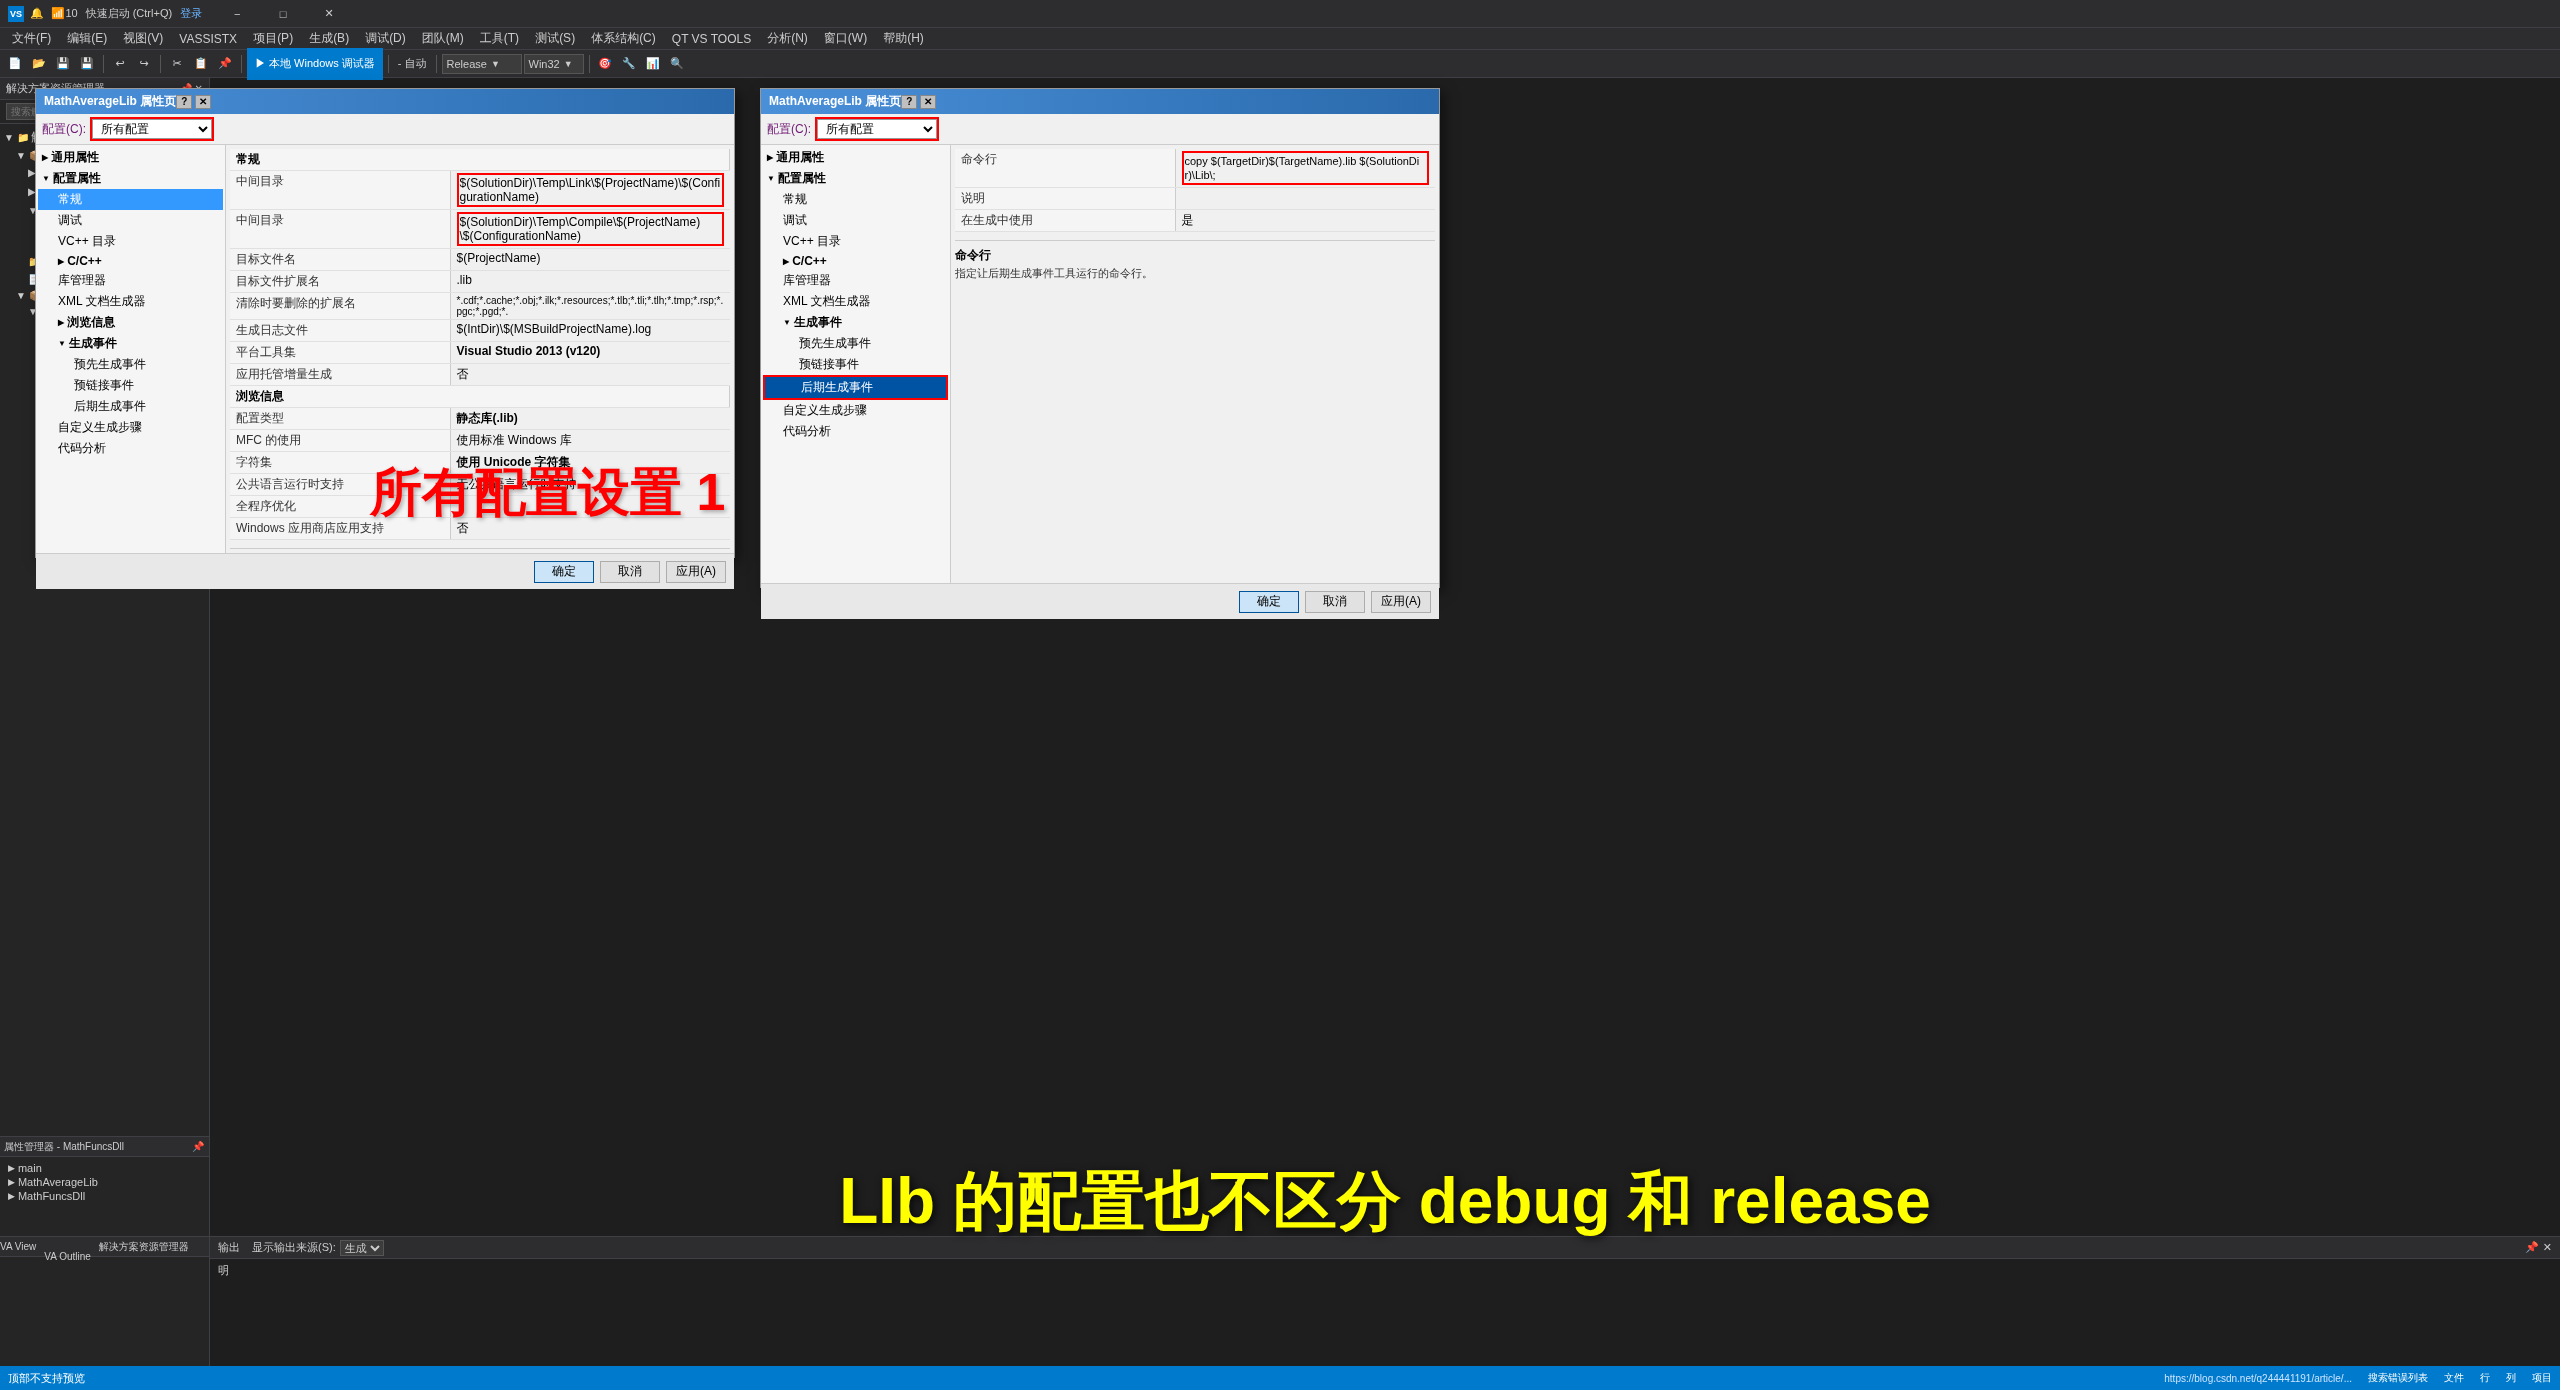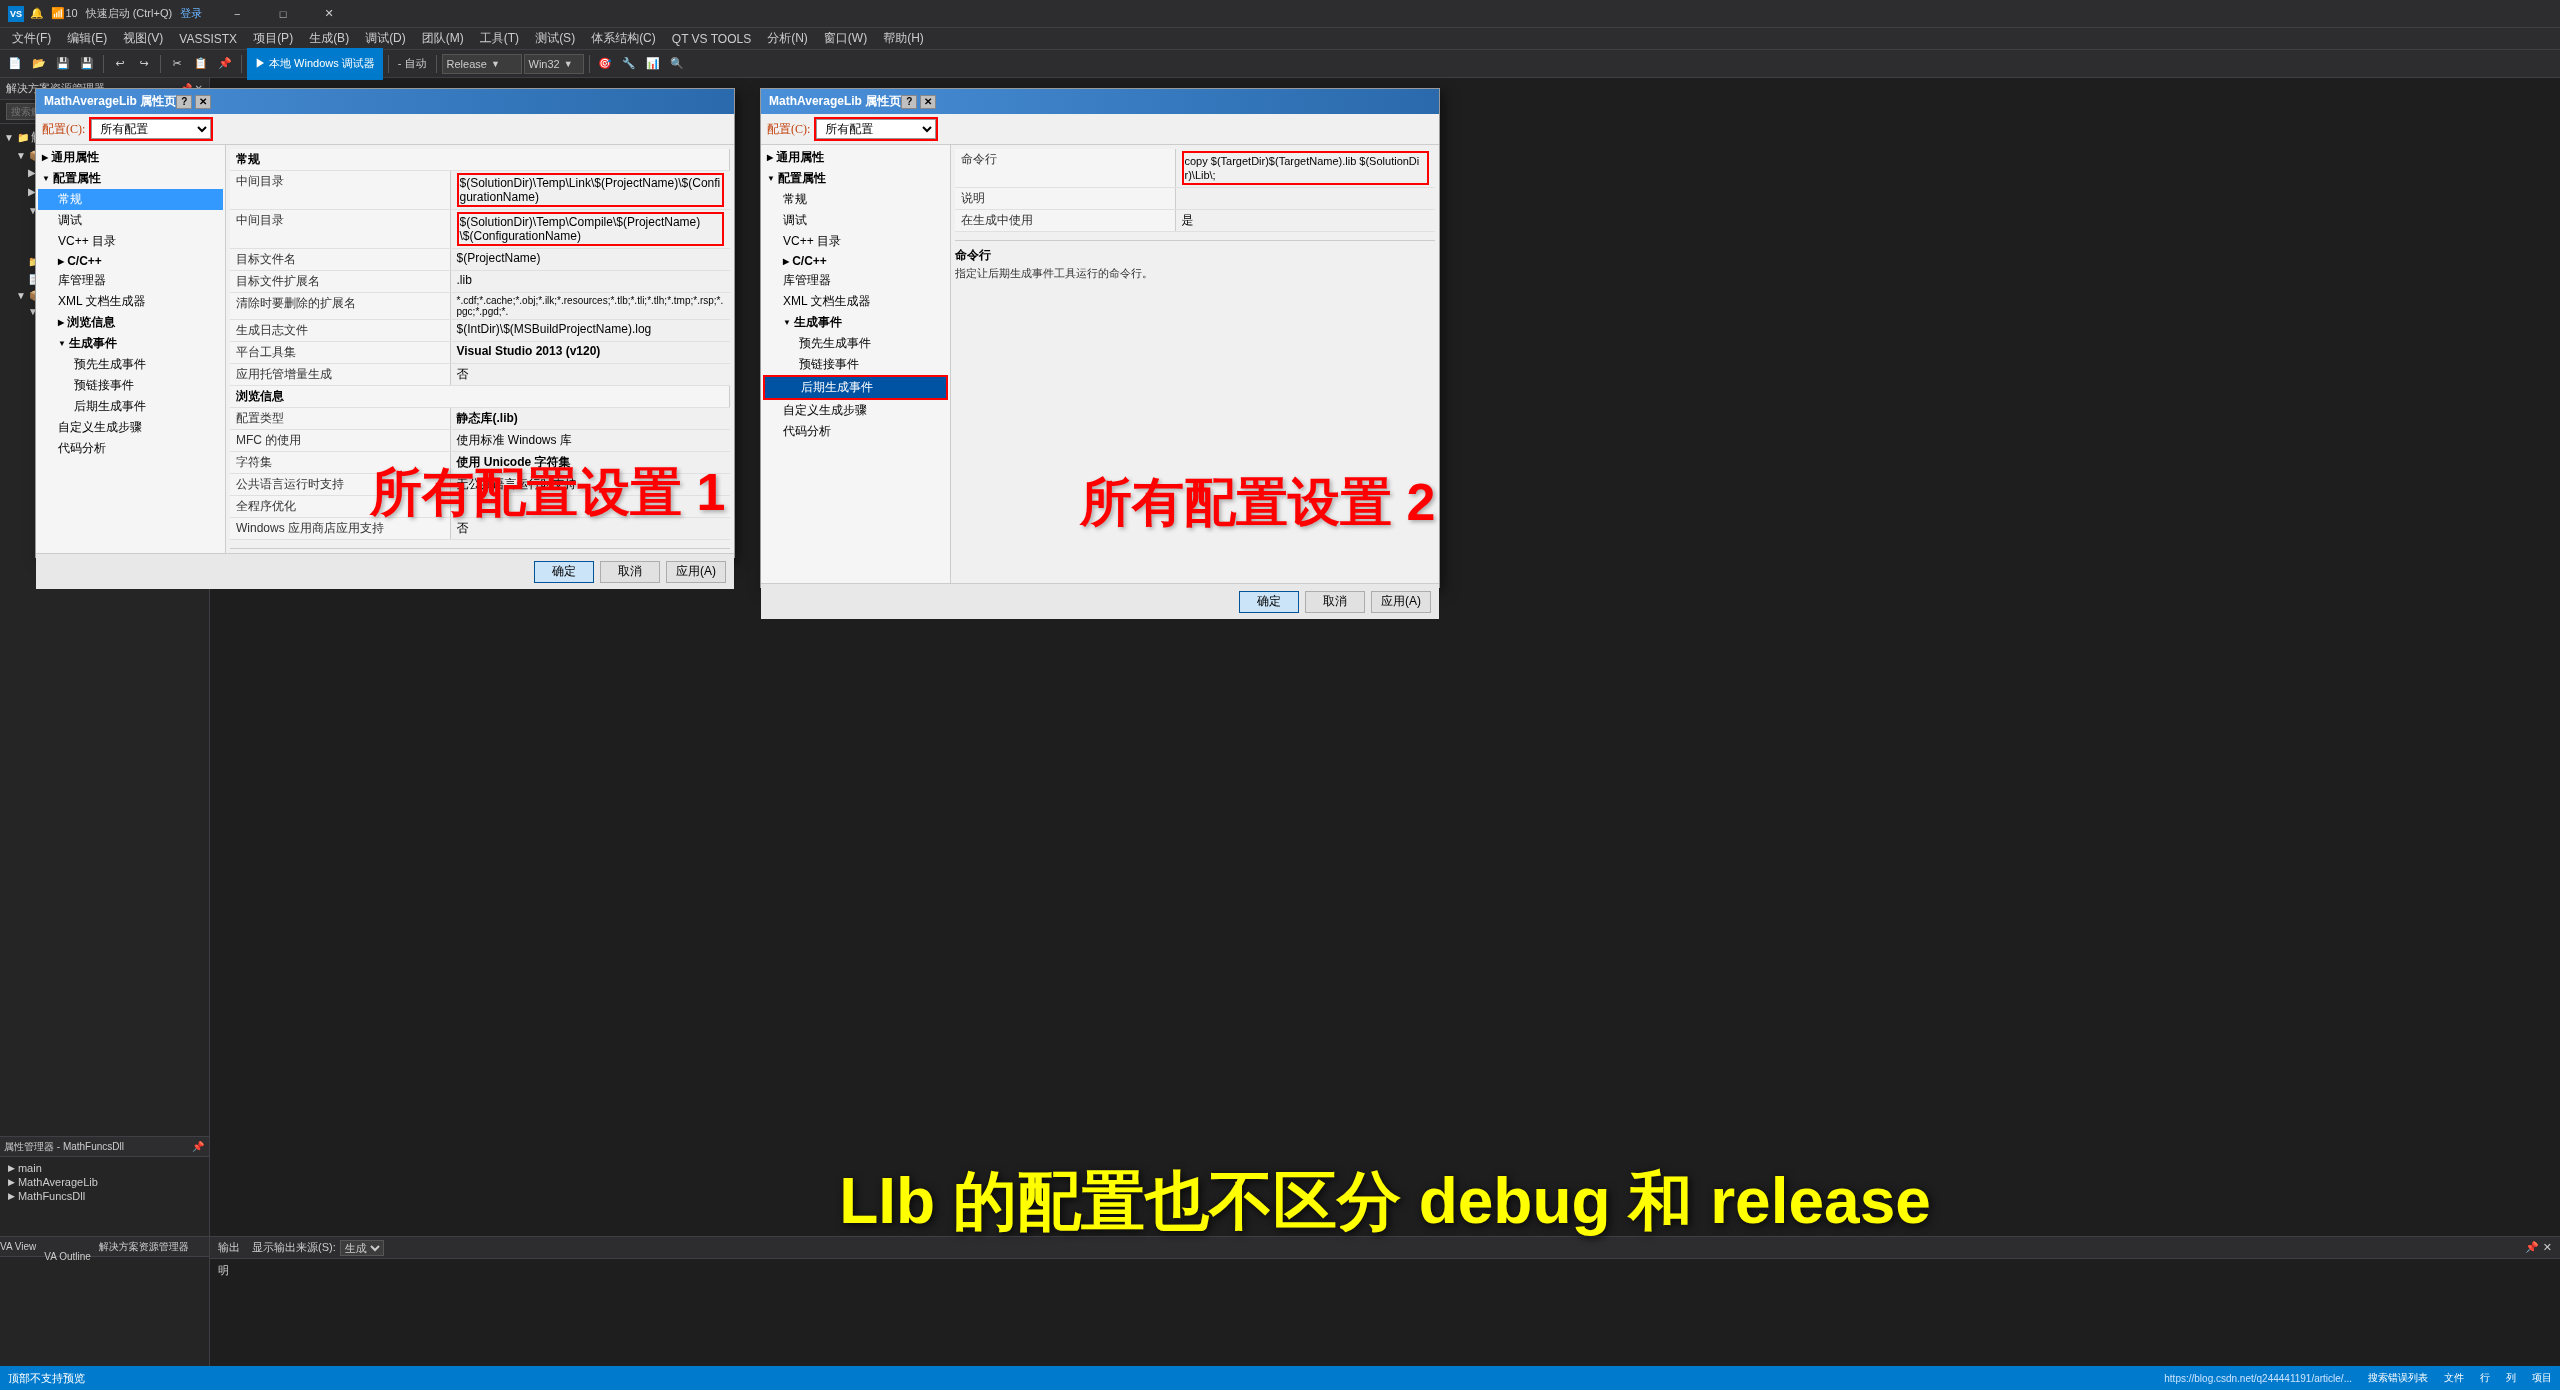--- a/index.html
+++ b/index.html
@@ -197,21 +197,21 @@
     .dialog-btn.default { background: #cce4f7; border-color: #005499; }
 
     
     .config-row {
       display: flex; align-items: center;
       padding: 3px 6px;
       border-bottom: 1px solid #ccc;
       background: #f0f0f0;
       font-size: 12px;
     }
-    .config-label { color: #c2410c; margin-right: 4px; font-family: Liberation Serif, serif; }
+    .config-label { color: #701a75; margin-right: 4px; }
     .config-select {
       background: #fff;
       border: 1px solid #999;
       height: 20px;
       padding: 0 4px;
       font-size: 12px;
       min-width: 120px;
     }
 
     
@@ -723,21 +723,20 @@
         </div>
       </div>
     </div>
     <div class="dialog-footer">
       <button class="dialog-btn default">确定</button>
       <button class="dialog-btn">取消</button>
       <button class="dialog-btn">应用(A)</button>
     </div>
   </div>
 
-  <div class="annotation-text" style="left:1080px; top:390px; font-size:52px; color:red;">所有配置设置 2</div>
 
   <div class="output-panel">
     <div class="output-header">
       <span>输出</span>
       <span style="margin-left:12px;font-size:11px;">显示输出来源(S):</span>
       <select style="margin-left:4px;background:#3c3c3c;border:1px solid #555;color:#ccc;font-size:11px;height:16px;">
         <option>生成</option>
       </select>
       <div style="margin-left:auto;display:flex;gap:4px;">
         <span style="cursor:pointer;">📌</span>

